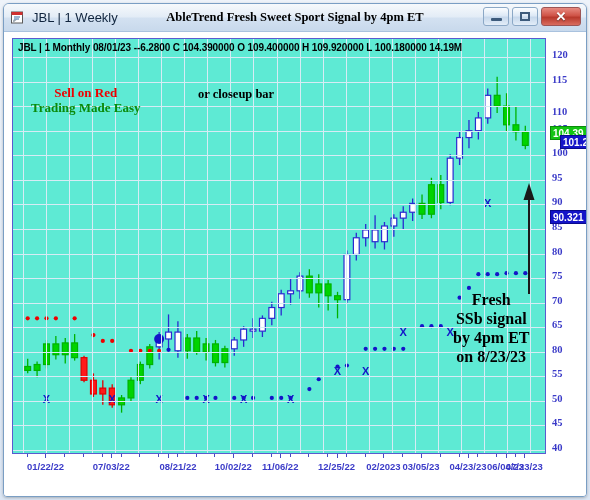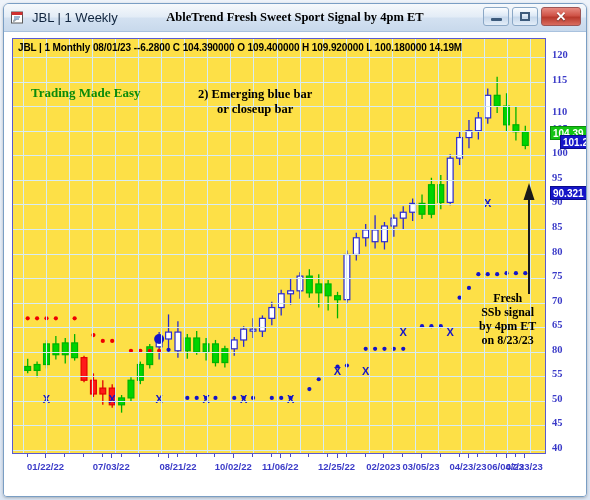--- a/index.html
+++ b/index.html
@@ -114,21 +114,21 @@
     box-sizing: border-box;
   }
 
   
   .plot-frame {
     position: absolute;
     left: 8px; top: 6px;
     width: 534px; height: 416px;
     border: 1.5px solid #5a5ad0;
     box-sizing: border-box;
-    background: #fde047;
+    background: #5eead4;
     overflow: hidden;
   }
 
   .grid-layer {
     position: absolute;
     left: 0; top: 0; right: 0; bottom: 0;
     pointer-events: none;
   }
   .vline {
     position: absolute;
@@ -167,22 +167,22 @@
   .ann-left .l1 { color: #0a0ad0; }
   .ann-left .l2 { color: #ee0000; }
   .ann-left .l3 { color: #0a8a0a; }
   .ann-left .l4 { color: #0a8a0a; }
 
   .ann-mid { left: 185px; top: 48px; font-size: 12.5px; color: #12128f; }
   .ann-mid .title { color: #12128f; }
   .ann-mid .item { color: #000000; }
 
   .ann-right {
-    left: 466px; top: 252px;
-    font-size: 12px; color: #000000;
+    left: 440px; top: 252px;
+    font-size: 16px; color: #000000;
   }
 
   
   .arrow-wrap {
     position: absolute;
     left: 508px; top: 143px;
     width: 16px; height: 112px;
   }
 
   
@@ -589,25 +589,25 @@
             <text x="230.6388888888889" y="363.90999999999997" text-anchor="middle" font-family="&quot;Liberation Sans&quot;, sans-serif" font-size="11" font-weight="bold" fill="#1414c8">X</text>
             <text x="277.58333333333337" y="363.90999999999997" text-anchor="middle" font-family="&quot;Liberation Sans&quot;, sans-serif" font-size="11" font-weight="bold" fill="#1414c8">X</text>
             <text x="324.5277777777778" y="336.40000000000003" text-anchor="middle" font-family="&quot;Liberation Sans&quot;, sans-serif" font-size="11" font-weight="bold" fill="#1414c8">X</text>
             <text x="352.69444444444446" y="336.40000000000003" text-anchor="middle" font-family="&quot;Liberation Sans&quot;, sans-serif" font-size="11" font-weight="bold" fill="#1414c8">X</text>
             <text x="390.25" y="297.09999999999997" text-anchor="middle" font-family="&quot;Liberation Sans&quot;, sans-serif" font-size="11" font-weight="bold" fill="#1414c8">X</text>
             <text x="437.19444444444446" y="297.09999999999997" text-anchor="middle" font-family="&quot;Liberation Sans&quot;, sans-serif" font-size="11" font-weight="bold" fill="#1414c8">X</text>
             <text x="474.75000000000006" y="167.90125" text-anchor="middle" font-family="&quot;Liberation Sans&quot;, sans-serif" font-size="11" font-weight="bold" fill="#1414c8">X</text>
           </svg>
 
         <div class="ann ann-left">
+          <div class="l2">Sell on Red</div>
           <div class="l3">Trading Made Easy</div>
         </div>
 
         <div class="ann ann-mid">
-          <div class="item">2) Emerging blue bar</div>
           <div class="item">or closeup bar</div>
         </div>
 
         <div class="ann ann-right">
           <div>Fresh</div>
           <div>SSb signal</div>
           <div>by 4pm ET</div>
           <div>on 8/23/23</div>
         </div>
 
@@ -632,21 +632,21 @@
           <div class="ytick" style="top: 232.062px;">75</div>
           <div class="ytick" style="top: 256.625px;">70</div>
           <div class="ytick" style="top: 281.188px;">65</div>
           <div class="ytick" style="top: 305.75px;">80</div>
           <div class="ytick" style="top: 330.312px;">55</div>
           <div class="ytick" style="top: 354.875px;">50</div>
           <div class="ytick" style="top: 379.438px;">45</div>
           <div class="ytick" style="top: 404px;">40</div>
           <div class="ybadge green" style="top: 87.6841px;">104.39</div>
           <div class="ybadge blue" style="top: 97px; margin-left: 10px;">101.22</div>
-          <div class="ybadge blue" style="top: 148px;">90.321</div>
+          <div class="ybadge blue" style="top: 172px;">90.321</div>
         </div>
 
       <div class="xaxis" id="xaxis">
           <div class="xtickmark" style="left: 33.4722px;"></div>
           <div class="xlabel" style="left: 33.4722px;">01/22/22</div>
           <div class="xtickmark" style="left: 99.1944px;"></div>
           <div class="xlabel" style="left: 99.1944px;">07/03/22</div>
           <div class="xtickmark" style="left: 155.528px;"></div>
           <div class="xlabel" style="left: 166px;">08/21/22</div>
           <div class="xtickmark" style="left: 221.25px;"></div>

